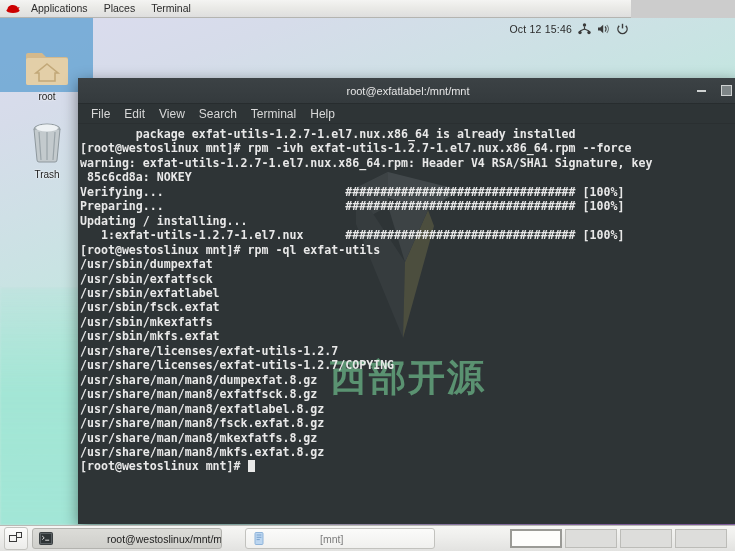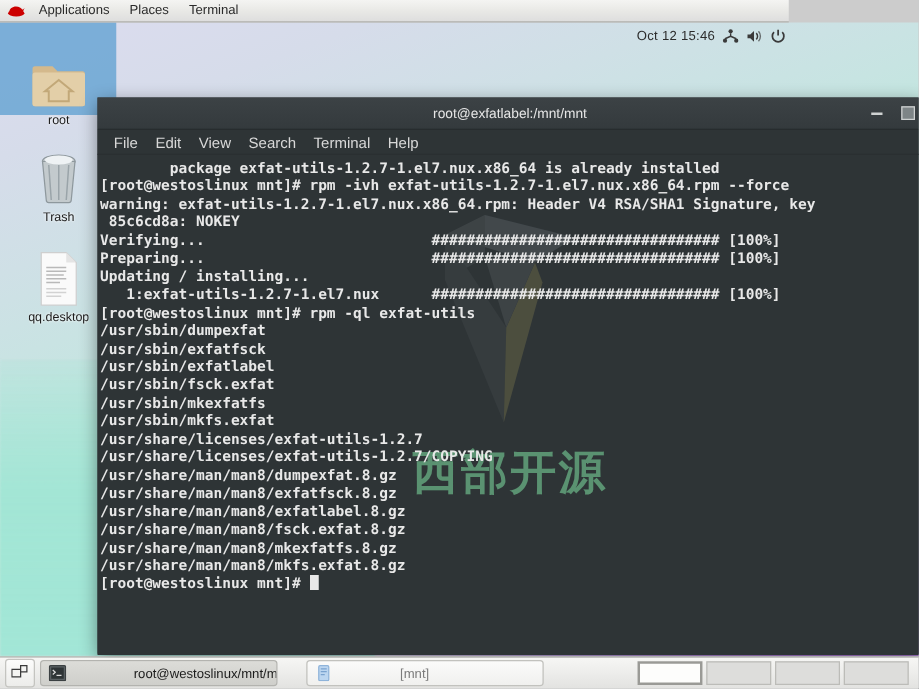--- a/index.html
+++ b/index.html
@@ -264,35 +264,20 @@
         <svg width="40" height="46" viewBox="0 0 40 46">
           <ellipse cx="20" cy="9" rx="13" ry="5" fill="#cfd5d8" stroke="#8e989d" stroke-width="1"></ellipse>
           <path d="M7 9 l3 31 a2 2 0 0 0 2 2 h16 a2 2 0 0 0 2 -2 l3 -31 z" fill="#c3cacd" stroke="#8e989d" stroke-width="1"></path>
           <path d="M12 12 l2 28 M20 12 l0 28 M28 12 l-2 28" stroke="#9aa4a9" stroke-width="1.2" fill="none"></path>
           <ellipse cx="20" cy="8" rx="11" ry="3.6" fill="#eef2f4"></ellipse>
         </svg>
       </div>
       <div class="lbl">Trash</div>
     </div>
 
-    <div class="desk-icon" id="icon-qq">
-      <div class="ic">
-        <svg width="36" height="46" viewBox="0 0 36 46">
-          <path d="M4 2 h20 l8 8 v34 h-28 z" fill="#fafafa" stroke="#cfcfcf" stroke-width="1"></path>
-          <path d="M24 2 v8 h8 z" fill="#e4e4e4"></path>
-          <g stroke="#b9b9b9" stroke-width="1.1">
-            <path d="M8 14 h16 M8 17 h16 M8 20 h14 M8 23 h16 M8 26 h11"></path>
-          </g>
-          <g stroke="#d2d2d2" stroke-width="1.1">
-            <path d="M8 31 h16 M8 34 h16 M8 37 h12"></path>
-          </g>
-        </svg>
-      </div>
-      <div class="lbl">qq.desktop</div>
-    </div>
   </div>
 
   <div id="top-panel">
     <div id="rh-logo">
       <svg width="18" height="14" viewBox="0 0 18 14">
         <ellipse cx="9" cy="8.5" rx="6.5" ry="2.6" fill="#cc0000"></ellipse>
         <path d="M3.5 7.5 c0 -2.6 2.4 -4.4 5.3 -4.4 c2.4 0 4.3 1.1 5.1 2.6 c0.5 -0.7 1.6 -0.9 2.2 -0.4 c-0.8 -0.2 -1.3 0.3 -1.3 0.9 c0 1.6 -2.4 3 -5.6 3 c-3.1 0 -5.7 -1.1 -5.7 -1.7 z" fill="#cc0000"></path>
       </svg>
     </div>
     <div class="menu-item">Applications</div>

